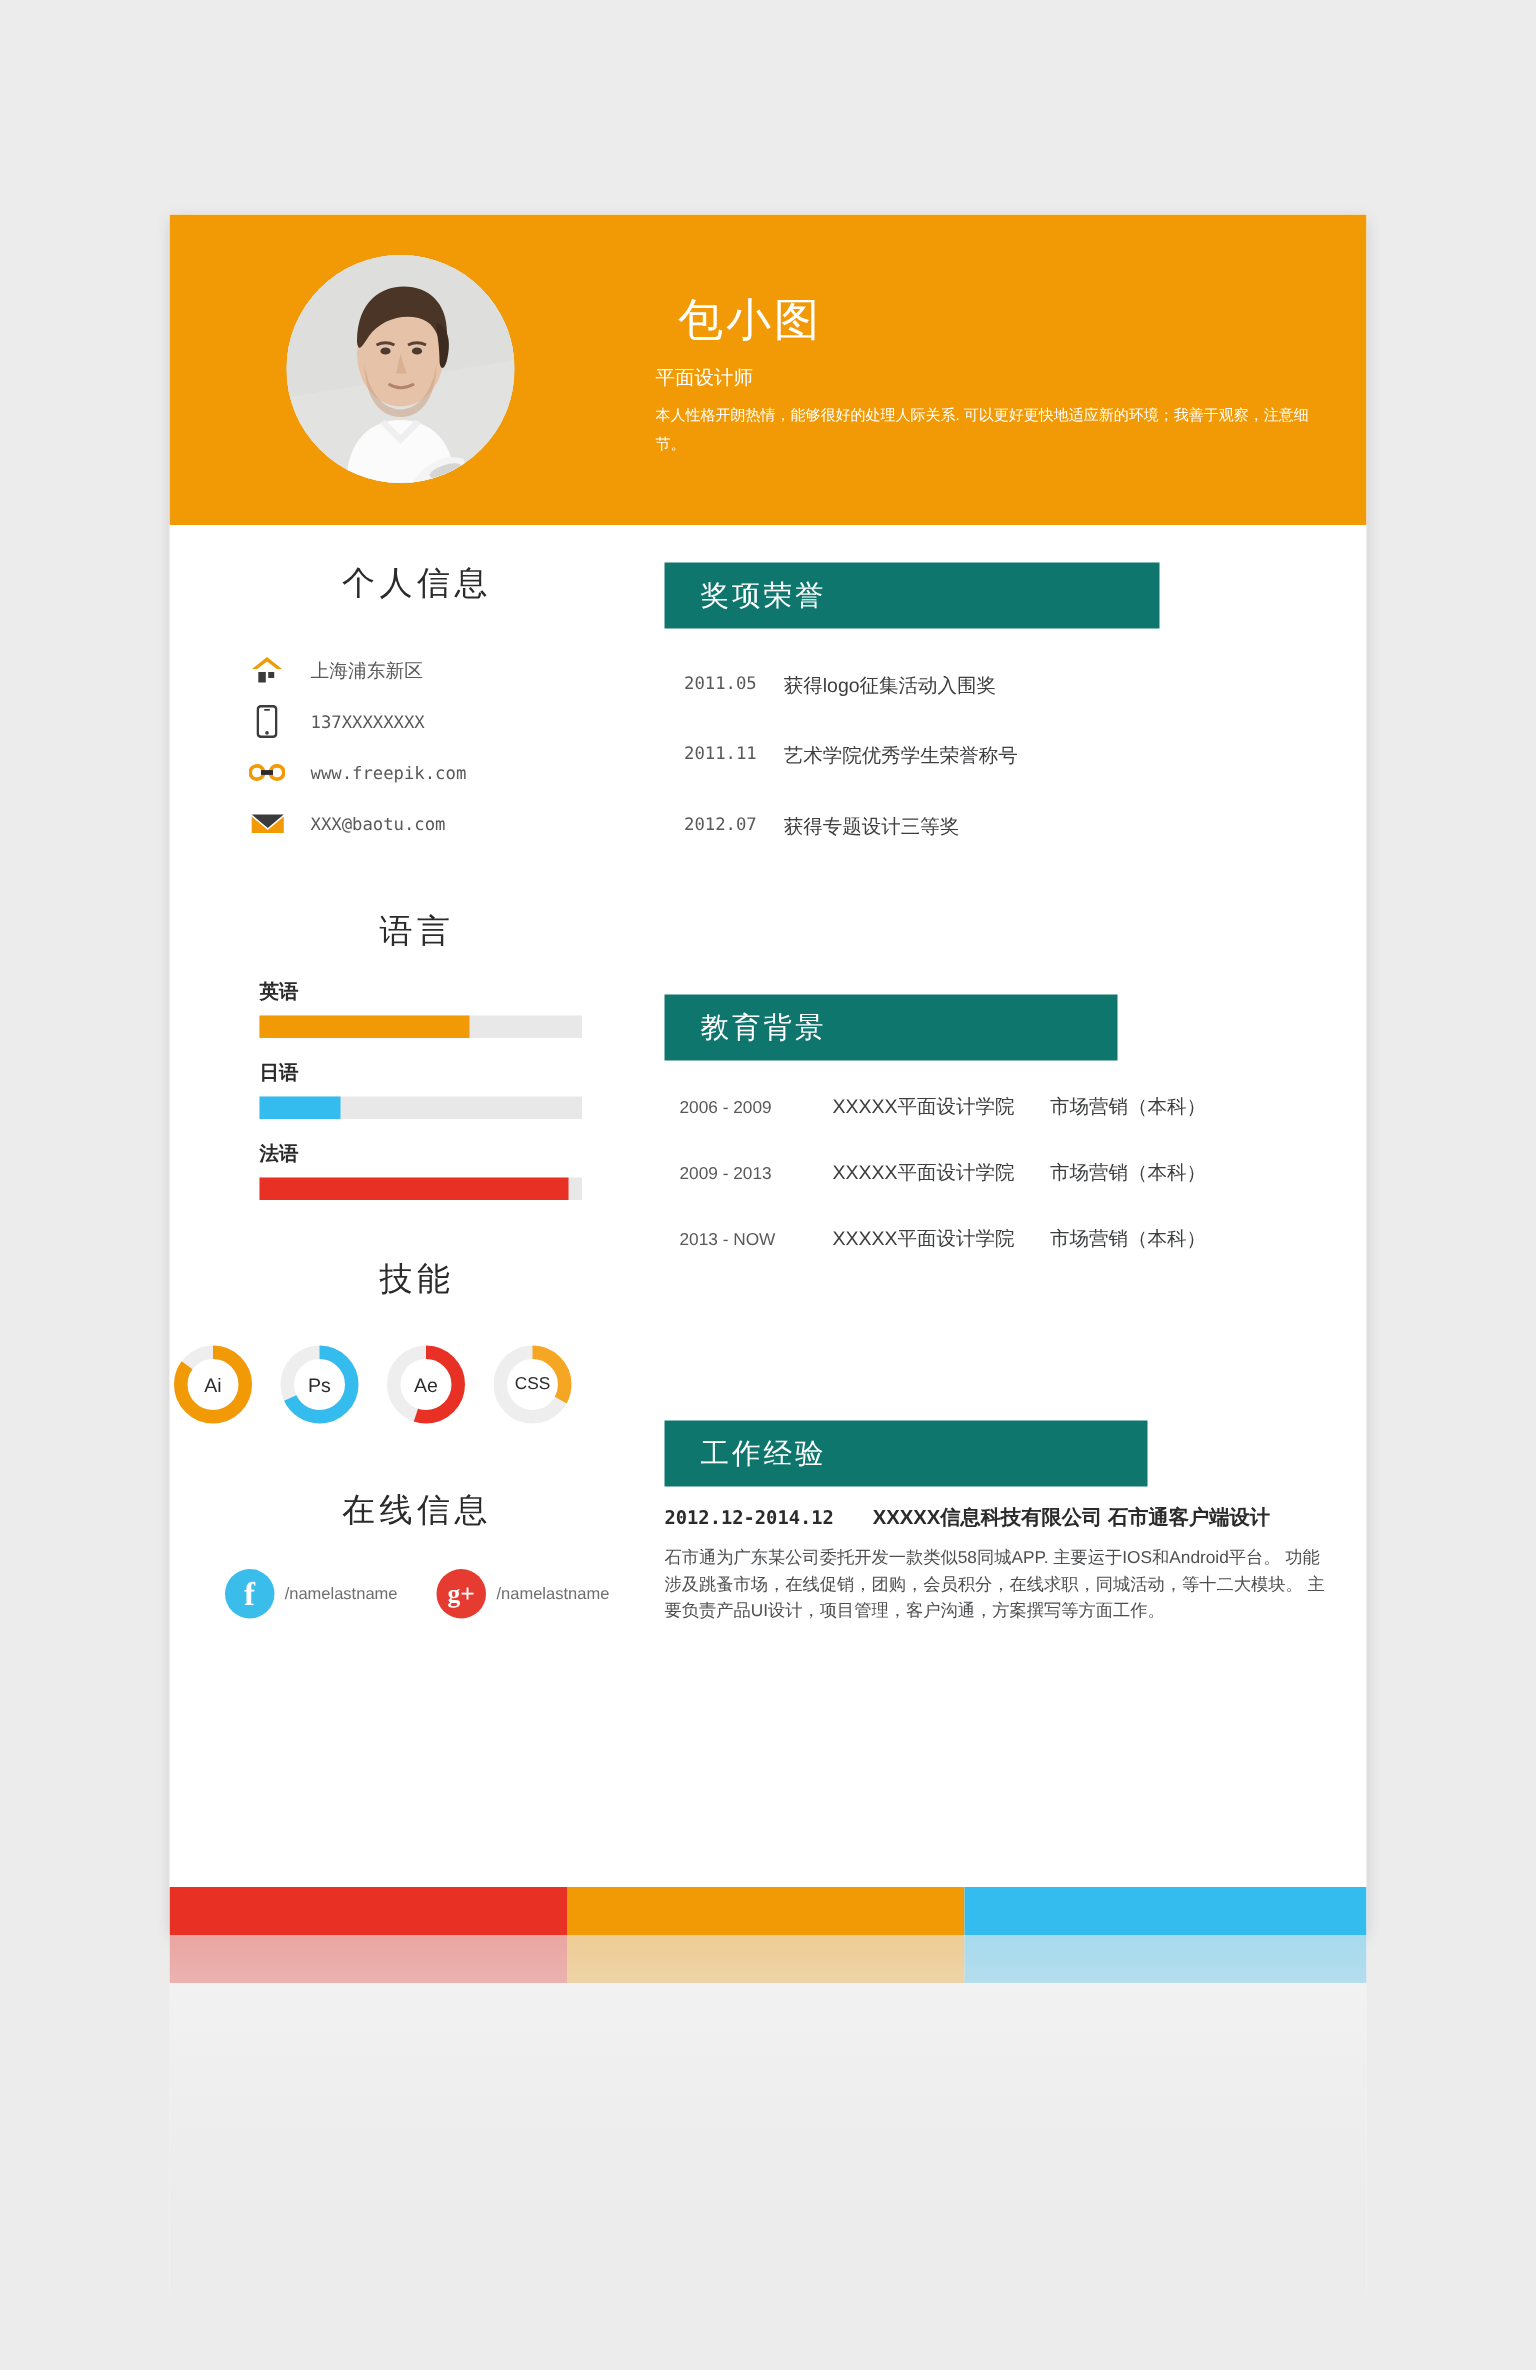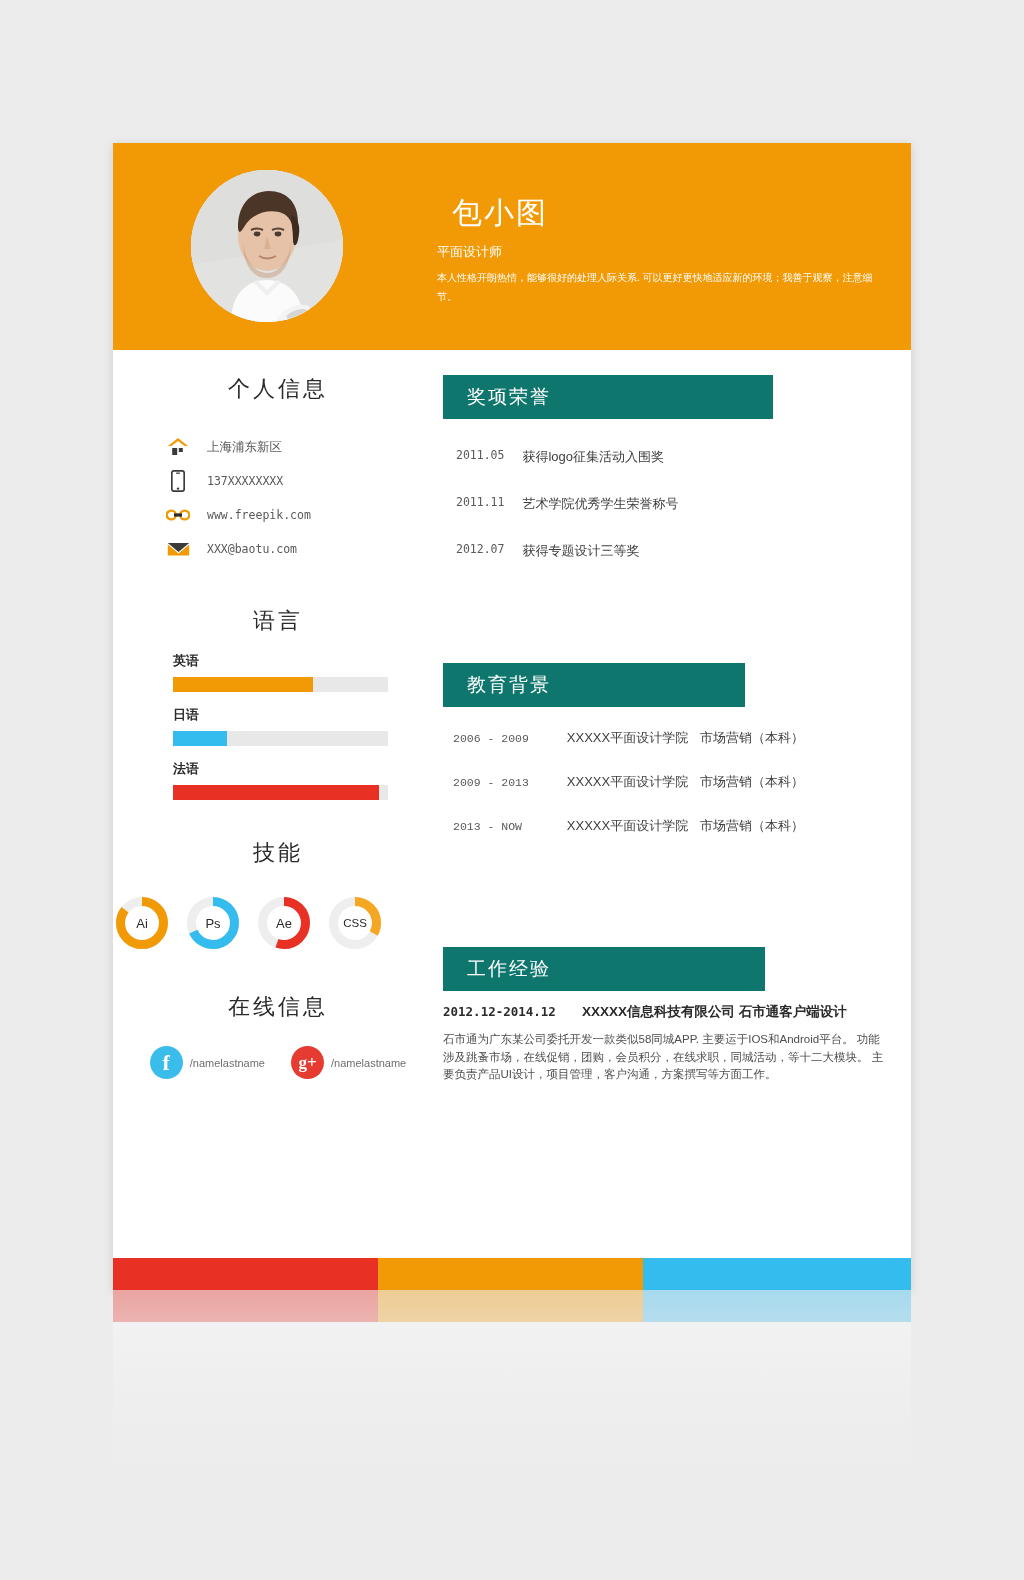--- a/index.html
+++ b/index.html
@@ -228,33 +228,32 @@
     color: #3d3e40;
     font-size: 13px;
   }
   .edu-entry {
     display: flex;
     align-items: baseline;
     margin-top: 26px;
     padding-left: 10px;
   }
   .edu-date {
-    font-family: Liberation Mono, monospace;
+    font-family: Liberation Sans, sans-serif;
     font-size: 11.5px;
     color: #58595b;
     white-space: nowrap;
     width: 102px;
     flex: none;
   }
   .edu-school {
     font-size: 13px;
     color: #3d3e40;
     width: 145px;
     flex: none;
-    text-align: center;
   }
   .edu-major {
     font-size: 13px;
     color: #3d3e40;
   }
 
   
   .work-head {
     margin-top: 12px;
     font-size: 13.5px;

